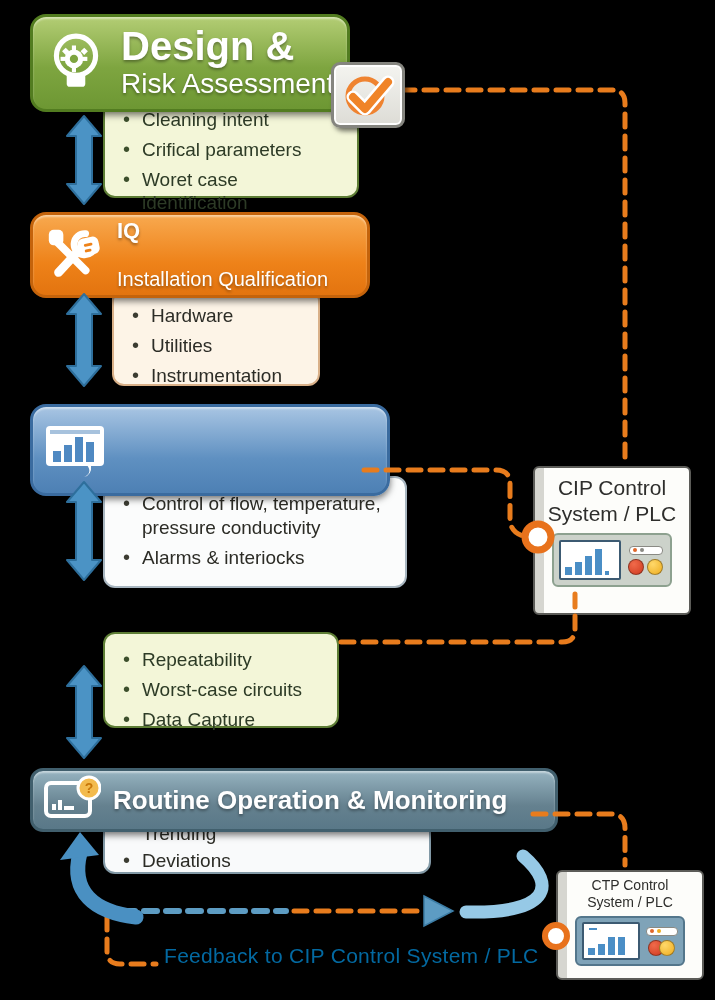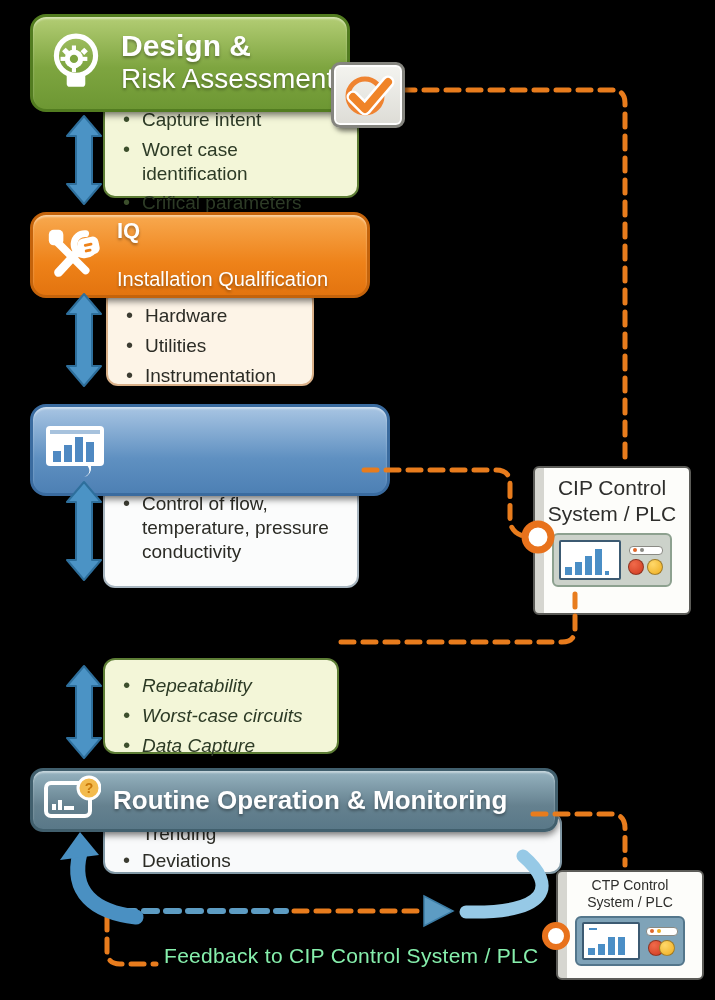--- a/index.html
+++ b/index.html
@@ -53,70 +53,70 @@
   .btn-yellow{background:radial-gradient(circle at 35% 30%,#ffd86a,#eead1f);margin-left:3px;}
   .overlap{margin-left:-5px;}
 
   
   .checkbox{position:absolute;left:331px;top:62px;width:74px;height:66px;z-index:6;
             background:linear-gradient(#f4f4f0,#dddcd6);border:3px solid #85857f;border-radius:9px;
             box-shadow:inset 0 0 0 2px #fff, 3px 3px 5px rgba(0,0,0,.55);box-sizing:border-box;
             display:flex;align-items:center;justify-content:center;}
 
   
-  .feedback{position:absolute;left:164px;top:944px;z-index:6;font-size:21px;color:#86efac;
+  .feedback{position:absolute;left:164px;top:944px;z-index:6;font-size:21px;color:#0369a1;
             letter-spacing:.3px;}
 
   svg.overlay{position:absolute;left:0;top:0;z-index:5;pointer-events:none;}
   .icon{flex:0 0 auto;display:flex;}
 </style>
 </head>
 <body>
 
 <div id="canvas">
 
   <div class="panel body-cream" style="left:103px;top:92px;width:256px;height:106px;">
     <ul>
-      <li>Capture intent</li>
+      <li>Cleaning intent</li>
+      <li>Crifical parameters</li>
       <li>Woret case identification</li>
-      <li>Crifical parameters</li>
     </ul>
   </div>
   <div class="hdr hdr-green" style="left:30px;top:14px;width:292px;height:92px;">
     <span class="icon">
       <svg width="66" height="66" viewBox="0 0 64 64">
         <circle cx="32" cy="25" r="19" fill="none" stroke="#fff" stroke-width="5"></circle>
         <rect x="23" y="42" width="18" height="13" rx="3" fill="#fff"></rect>
         <g fill="#fff">
           <circle cx="30" cy="28" r="9"></circle>
           <rect x="28" y="15" width="4" height="6"></rect>
             <rect x="28" y="35" width="4" height="6"></rect>
           <rect x="17" y="26" width="6" height="4"></rect>
             <rect x="37" y="26" width="6" height="4"></rect>
           <rect x="20" y="18" width="5" height="5" transform="rotate(45 22 20)"></rect>
           <rect x="38" y="18" width="5" height="5" transform="rotate(45 40 20)"></rect>
         </g>
         <circle cx="30" cy="28" r="4" fill="#7ea540"></circle>
       </svg>
     </span>
     <div class="titles">
-      <div class="t1" style="font-size:30px;">Design &amp;</div>
+      <div class="t1" style="font-size:40px;">Design &amp;</div>
       <div class="t2" style="font-size:28px;">Risk Assessment</div>
     </div>
   </div>
 
   <div class="checkbox">
     <svg width="60" height="52" viewBox="0 0 60 52">
       <circle cx="27" cy="27" r="17" fill="none" stroke="#ef8330" stroke-width="5"></circle>
       <path d="M15 28 L27 40 L50 13" fill="none" stroke="#fff" stroke-width="13" stroke-linecap="round" stroke-linejoin="round"></path>
       <path d="M15 28 L27 40 L50 13" fill="none" stroke="#f08428" stroke-width="8" stroke-linecap="round" stroke-linejoin="round"></path>
     </svg>
   </div>
 
-  <div class="panel body-peach" style="left:106px;top:288px;width:208px;height:98px;">
+  <div class="panel body-peach" style="left:112px;top:288px;width:208px;height:98px;">
     <ul>
       <li>Hardware</li>
       <li>Utilities</li>
       <li>Instrumentation</li>
     </ul>
   </div>
   <div class="hdr hdr-orange" style="left:30px;top:212px;width:312px;height:80px;">
     <span class="icon">
       <svg width="62" height="62" viewBox="0 0 64 64">
         <path d="M44 10 A 11 11 0 1 0 54 22" fill="none" stroke="#fff" stroke-width="7" stroke-linecap="round"></path>
@@ -127,50 +127,51 @@
         <rect x="42" y="20" width="9" height="3" rx="1.5" fill="#ee8219" transform="rotate(-12 46 21)"></rect>
         <rect x="43" y="26" width="7" height="3" rx="1.5" fill="#ee8219" transform="rotate(-12 46 27)"></rect>
       </svg>
     </span>
     <div class="titles">
       <div class="t1" style="font-size:22px;">IQ</div>
       <div class="t2" style="font-size:20px;margin-top:26px;">Installation Qualification</div>
     </div>
   </div>
 
-  <div class="panel body-white" style="left:103px;top:476px;width:256px;height:112px;">
+  <div class="panel body-white" style="left:103px;top:476px;width:304px;height:112px;">
     <ul>
       <li>Control of flow, temperature, pressure conductivity</li>
+      <li>Alarms &amp; interiocks</li>
     </ul>
   </div>
   <div class="hdr hdr-blue" style="left:30px;top:404px;width:332px;height:86px;">
     <span class="icon">
       <svg width="66" height="58" viewBox="0 0 66 58">
         <rect x="3" y="5" width="58" height="40" rx="4" fill="#fff"></rect>
         <rect x="7" y="9" width="50" height="4" fill="#5f90c1" opacity=".55"></rect>
         <g fill="#4f89c2">
           <rect x="10" y="30" width="8" height="11"></rect>
           <rect x="21" y="24" width="8" height="17"></rect>
           <rect x="32" y="16" width="8" height="25"></rect>
           <rect x="43" y="21" width="8" height="20"></rect>
         </g>
         <path d="M44 44 q6 8 -3 12 q8 -2 7 -12 z" fill="#fff"></path>
       </svg>
     </span>
   </div>
 
-  <div class="panel body-cream" style="left:103px;top:658px;width:236px;height:96px;font-style:italic;">
+  <div class="panel body-cream" style="left:103px;top:632px;width:236px;height:96px;">
     <ul>
       <li>Repeatability</li>
       <li>Worst-case circuits</li>
       <li>Data Capture</li>
     </ul>
   </div>
 
-  <div class="panel body-light" style="left:103px;top:812px;width:459px;height:62px;padding-top:5px;">
+  <div class="panel body-light" style="left:103px;top:812px;width:328px;height:62px;padding-top:5px;">
     <ul>
       <li class="no-dot" style="margin:3px 0;">Trending</li>
       <li style="margin:3px 0;">Deviations</li>
     </ul>
   </div>
   <div class="hdr hdr-slate" style="left:30px;top:768px;width:500px;height:58px;border-radius:13px;">
     <span class="icon">
       <svg width="58" height="50" viewBox="0 0 58 50">
         <rect x="3" y="8" width="44" height="33" rx="5" fill="none" stroke="#fff" stroke-width="4"></rect>
         <g fill="#fff">

